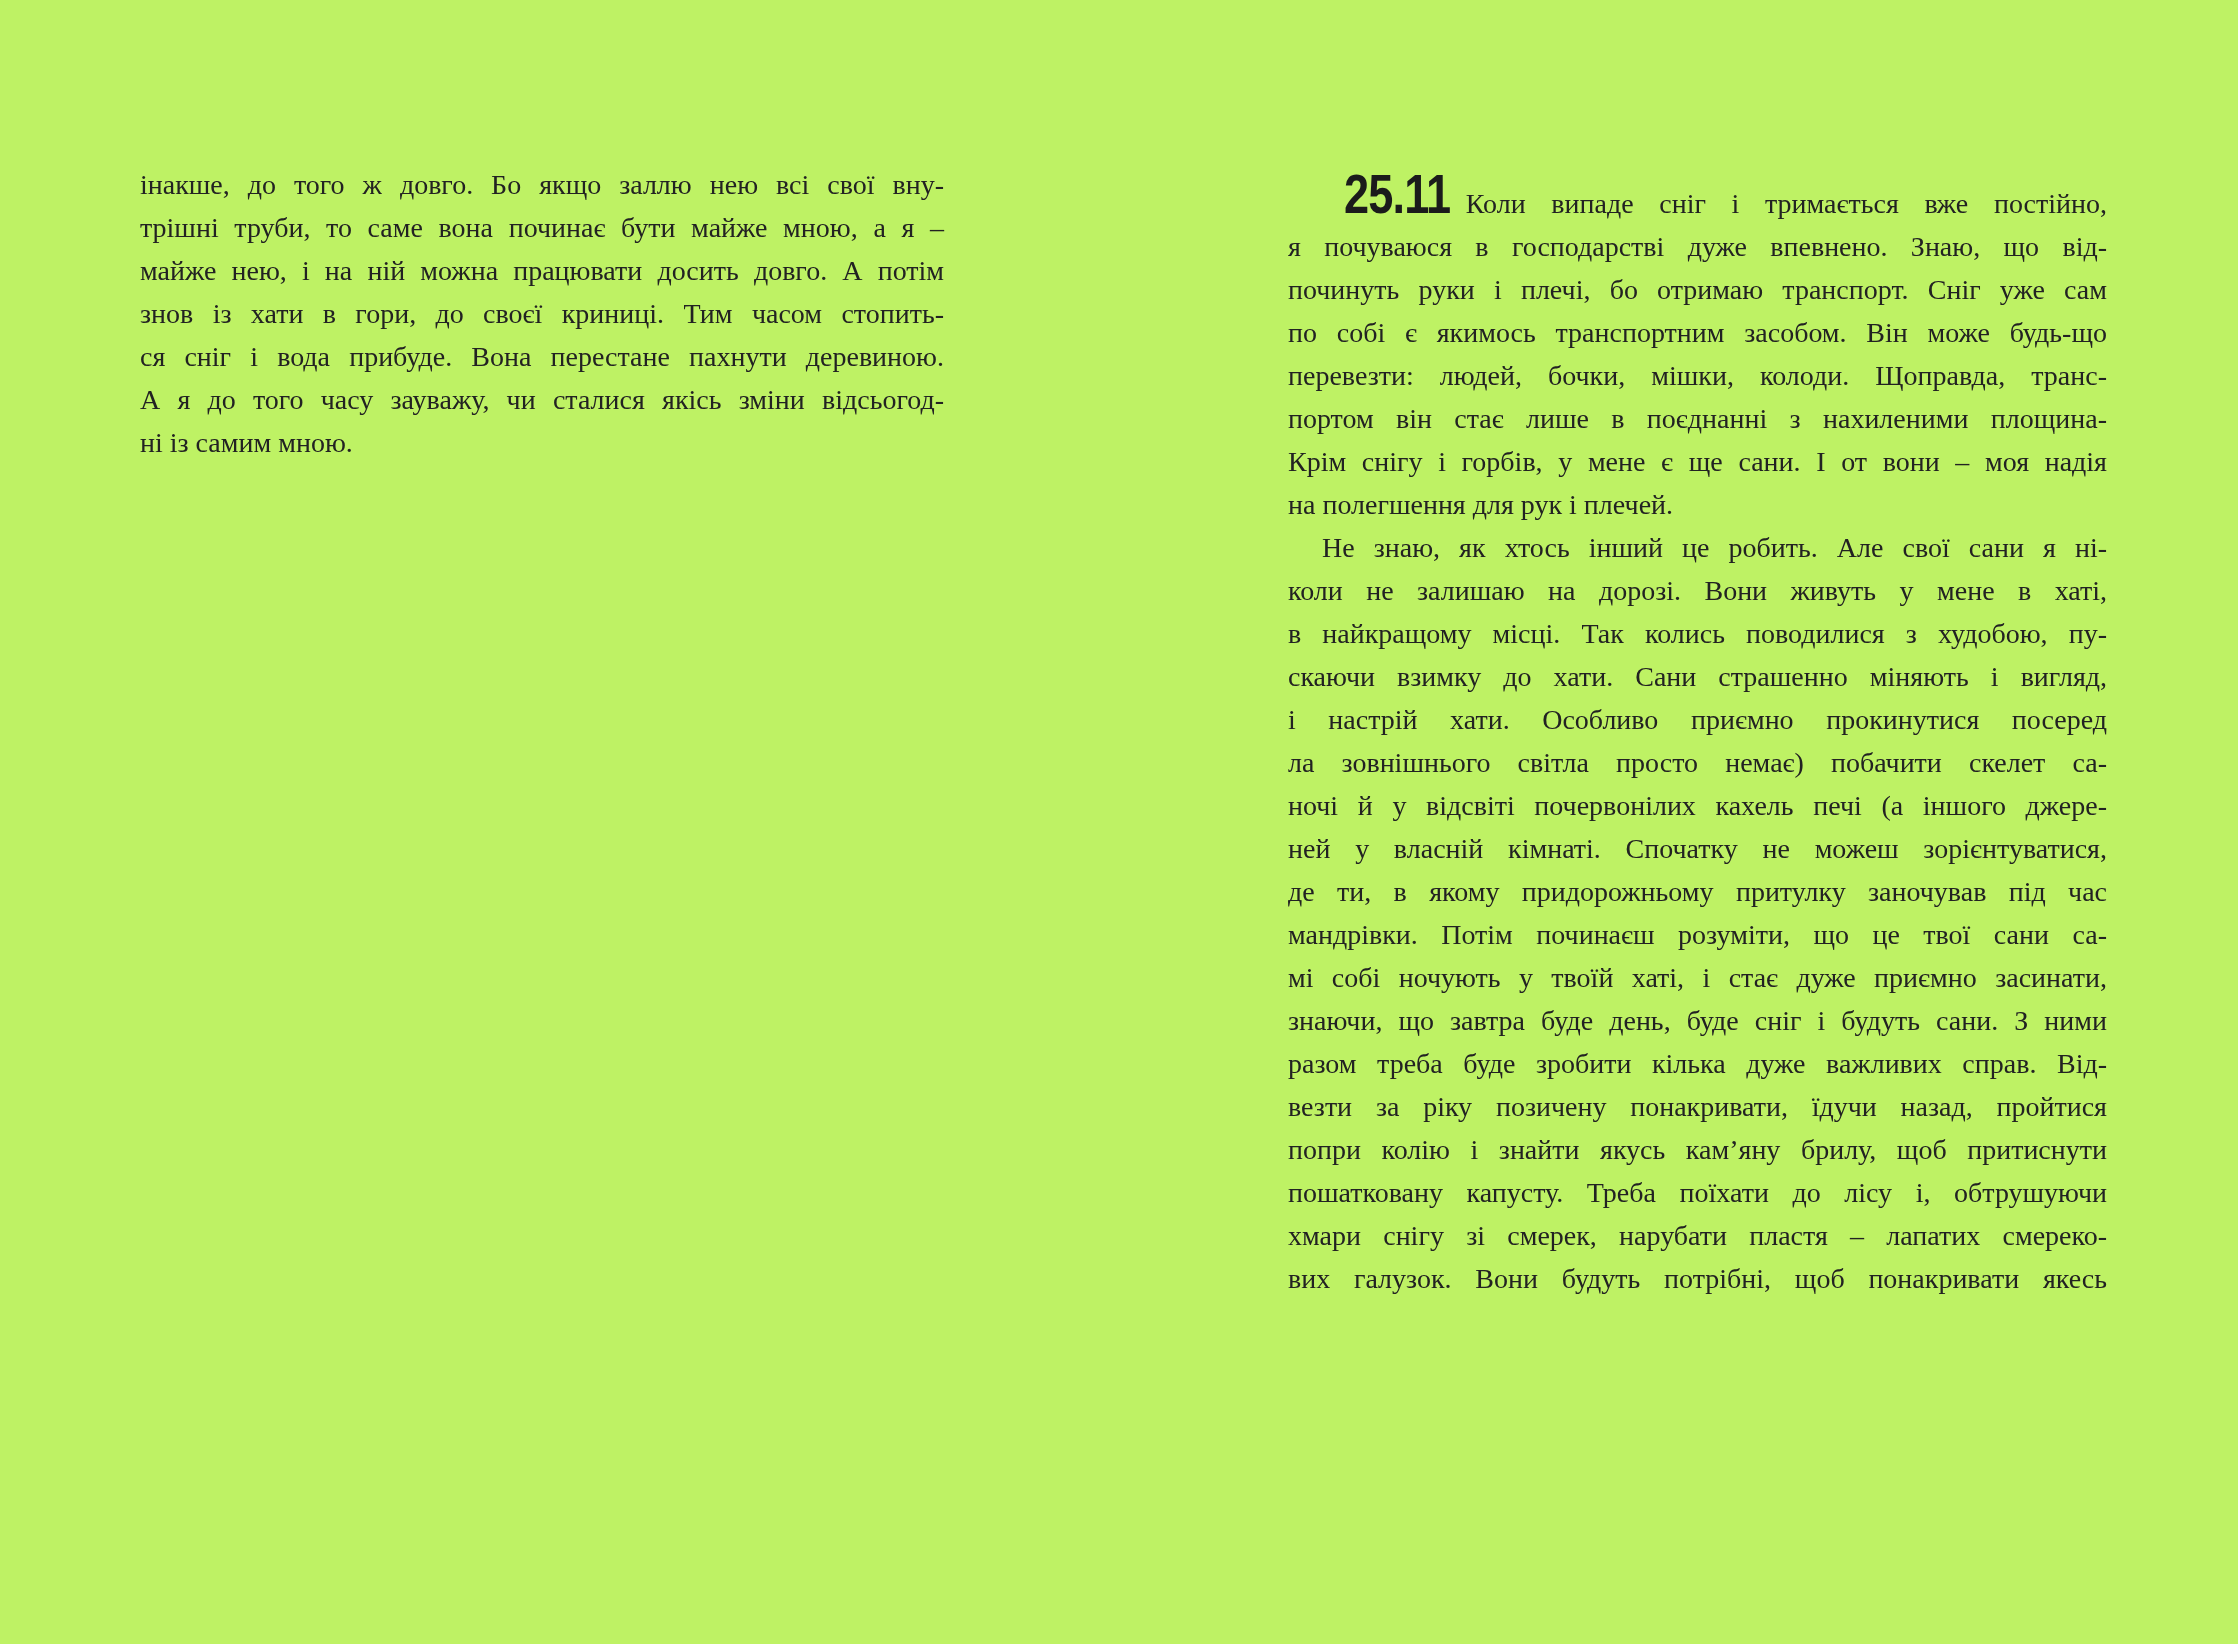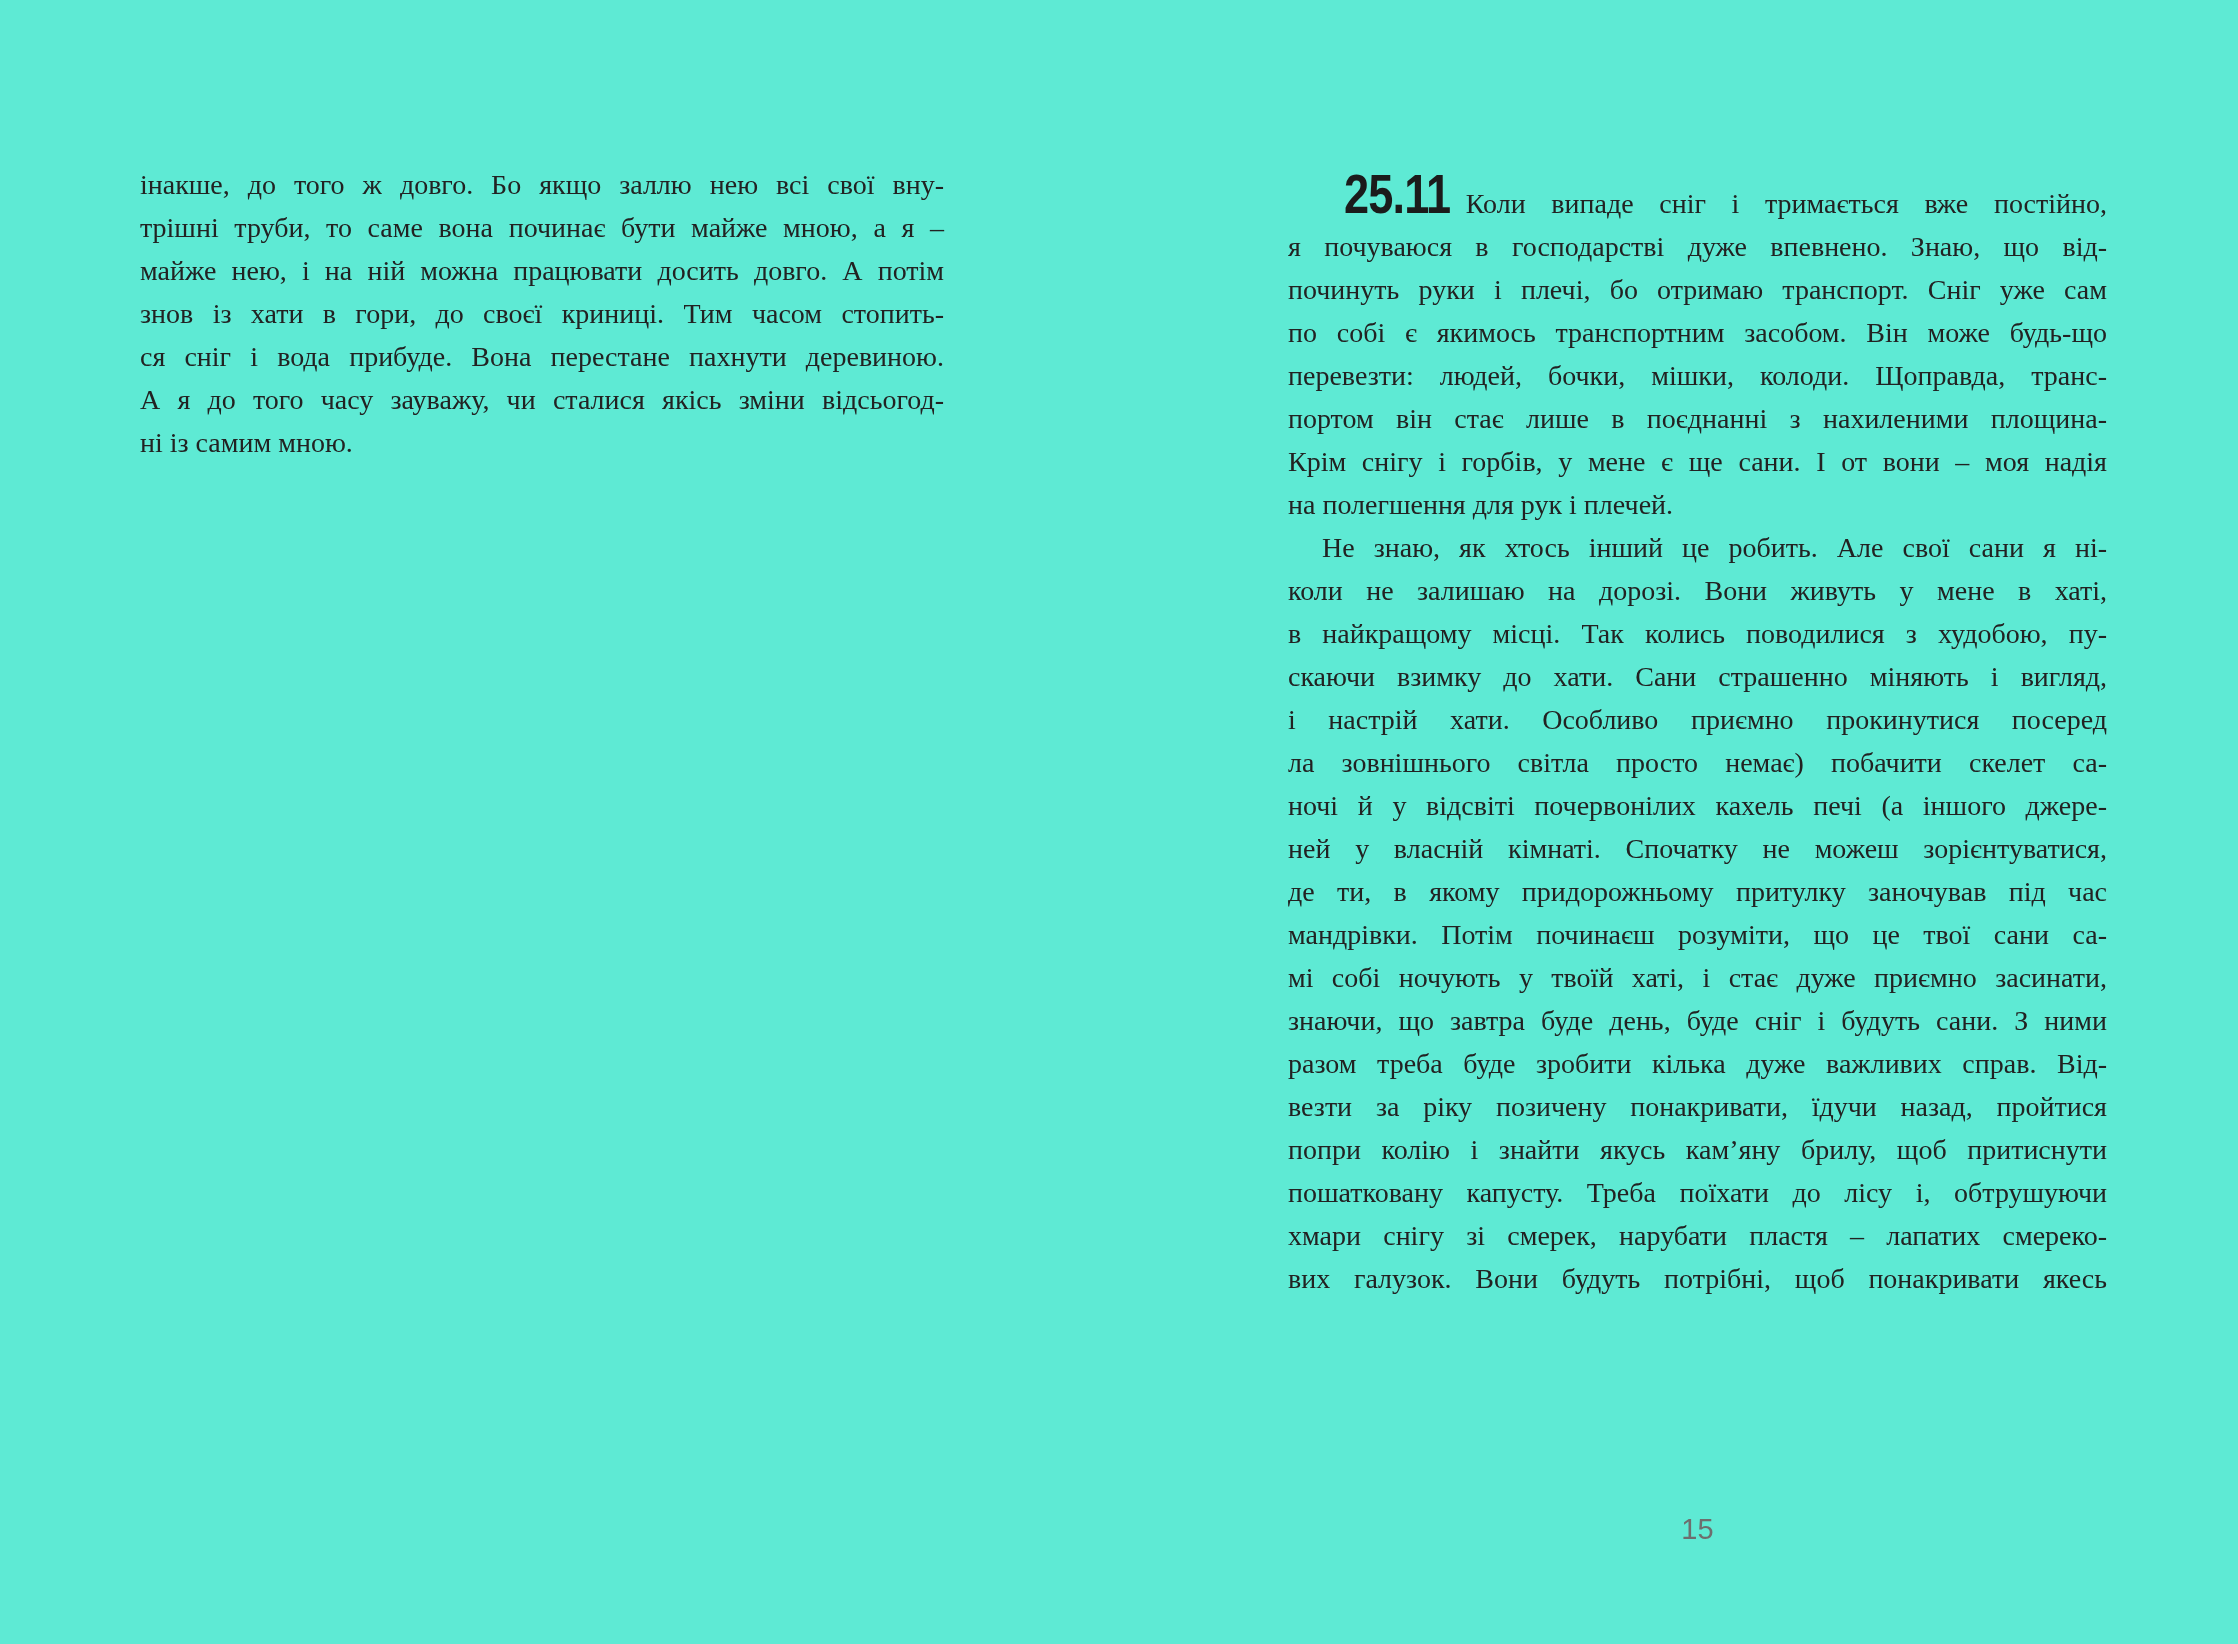--- a/index.html
+++ b/index.html
@@ -4,21 +4,21 @@
 <style>
   html, body {
     margin: 0;
     padding: 0;
     background: #ffffff;
   }
   .spread {
     position: relative;
     width: 2239px;
     height: 1645px;
-    background: #5eead4;
+    background: #bef264;
     font-family: "Liberation Serif", serif;
     color: #222222;
     overflow: hidden;
   }
   .text-col {
     position: absolute;
     font-size: 28px;
     line-height: 43px;
   }
   .col-left {
@@ -115,16 +115,15 @@
         <div class="line">знаючи, що завтра буде день, буде сніг і будуть сани. З ними</div>
         <div class="line">разом треба буде зробити кілька дуже важливих справ. Від-</div>
         <div class="line">везти за ріку позичену понакривати, їдучи назад, пройтися</div>
         <div class="line">попри колію і знайти якусь кам’яну брилу, щоб притиснути</div>
         <div class="line">пошатковану капусту. Треба поїхати до лісу і, обтрушуючи</div>
         <div class="line">хмари снігу зі смерек, нарубати пластя – лапатих смереко-</div>
         <div class="line">вих галузок. Вони будуть потрібні, щоб понакривати якесь</div>
       </div>
   </div>
 
-  <div class="page-number">15</div>
 
 </div>
 
 
 </body></html>

